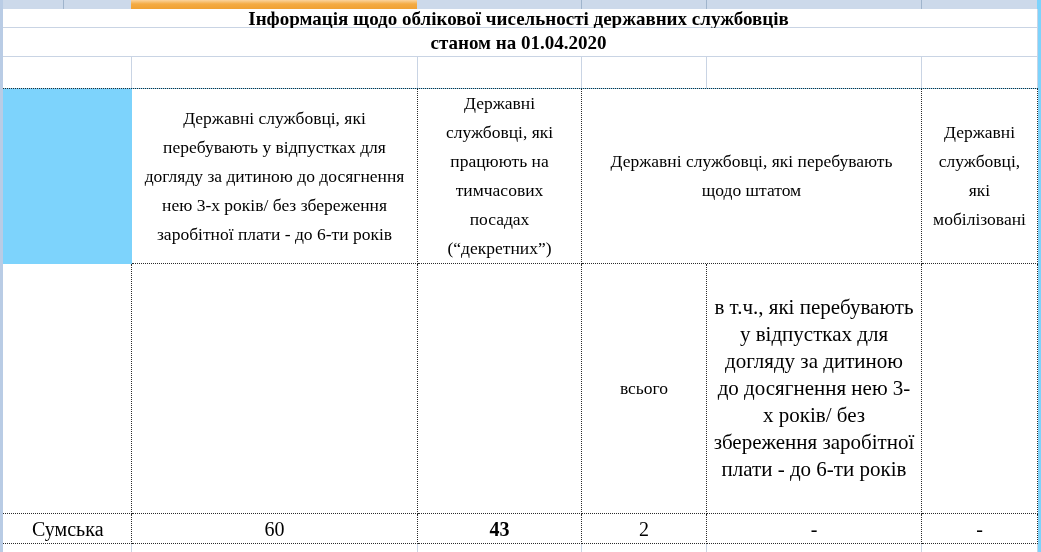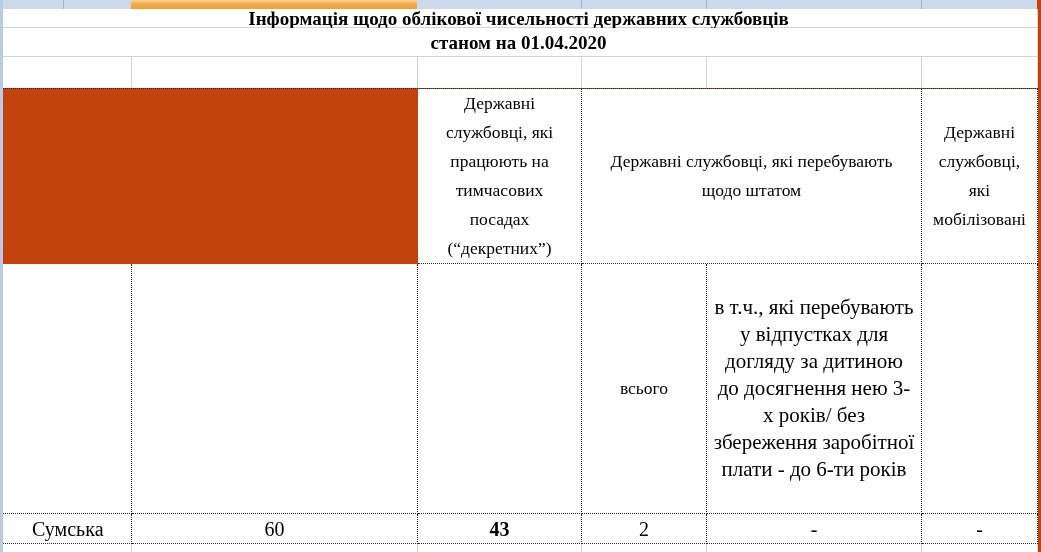--- a/index.html
+++ b/index.html
@@ -1,18 +1,18 @@
 <!DOCTYPE html>
 <html><head>
 <meta charset="utf-8">
 <style>
   * { margin:0; padding:0; box-sizing:border-box; }
   html,body { background:#ffffff; }
   .sheet {
-    position:relative; width:1041px; height:552px; background:#c2410c;
+    position:relative; width:1041px; height:552px; background:#7dd3fc;
     font-family:"Liberation Serif","DejaVu Serif",serif; color:#000;
     overflow:hidden;
   }
   
   .topstrip { position:absolute; left:0; top:0; width:1037px; height:9px; background:#ccd9ea; border-bottom:1px solid #c9d4e4; }
   .ts-seg { position:absolute; top:0; height:9px; }
   .ts-blue { background:#ccd9ea; }
   .ts-orange { background:linear-gradient(180deg,#fbd49d 0%,#f4ab43 45%,#f0a133 100%); }
   .ts-div { position:absolute; top:0; width:1px; height:9px; background:#9fb4cc; }
   
@@ -59,20 +59,23 @@
   <div style="position:absolute;left:0;top:57px;width:1037px;height:31px;background:#fff;"></div>
   <div class="vline" style="left:131px;top:57px;height:31px;"></div>
   <div class="vline" style="left:417px;top:57px;height:31px;"></div>
   <div class="vline" style="left:581px;top:57px;height:31px;"></div>
   <div class="vline" style="left:706px;top:57px;height:31px;"></div>
   <div class="vline" style="left:921px;top:57px;height:31px;"></div>
   <div class="vline" style="left:1037px;top:9px;height:79px;"></div>
 
   <div class="tbl">
 
+    <div class="cell pad" style="left:131px;top:0;width:286px;height:175px;">
+      <span>Державні службовці, які перебувають у відпустках для догляду за дитиною до досягнення нею 3-х років/ без збереження заробітної плати - до 6-ти років</span>
+    </div>
     <div class="cell pad" style="left:417px;top:0;width:164px;height:175px;">
       <span>Державні службовці, які працюють на тимчасових посадах (“декретних”)</span>
     </div>
     <div class="cell pad" style="left:581px;top:0;width:340px;height:175px;">
       <span>Державні службовці, які перебувають щодо штатом</span>
     </div>
     <div class="cell wraphard" style="left:921px;top:0;width:116px;height:175px;">
       <span>Державні службовці, які мобілізовані</span>
     </div>
 

